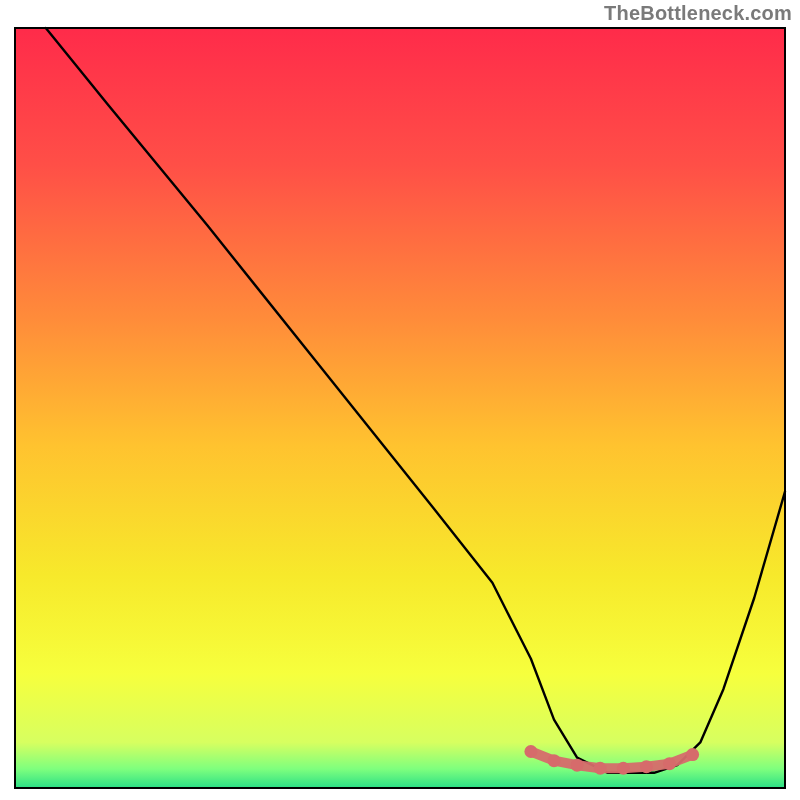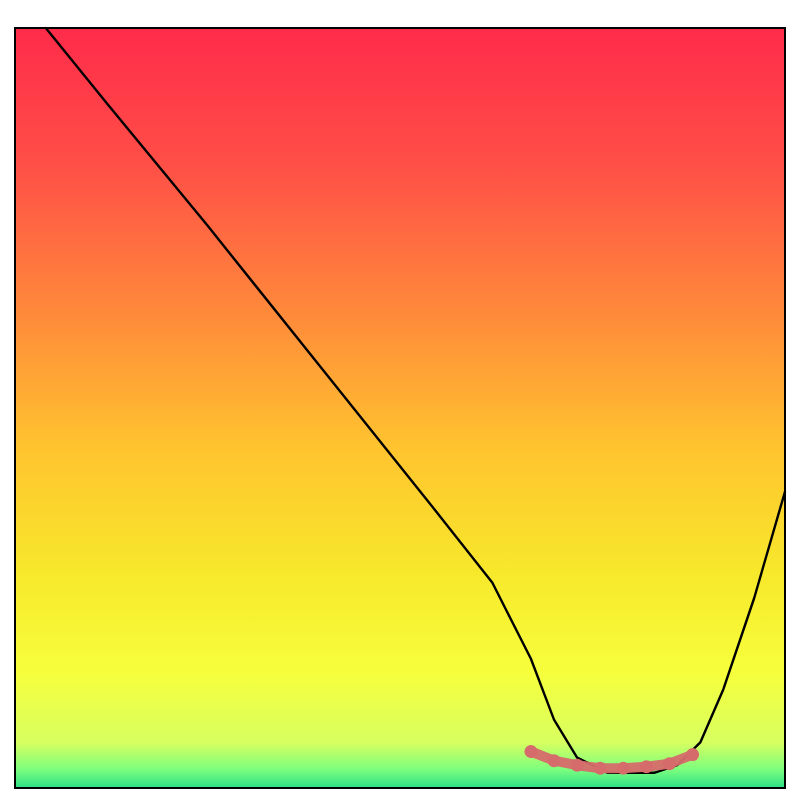--- a/index.html
+++ b/index.html
@@ -27,20 +27,21 @@
   svg.chart {
     position: absolute;
     left: 0;
     top: 0;
   }
 </style>
 </head>
 <body>
 
 <div class="stage">
+  <div class="watermark">TheBottleneck.com</div>
   <svg class="chart" width="800" height="800" viewBox="0 0 800 800">
       <defs>
         <linearGradient id="bg-grad" x1="0" y1="0" x2="0" y2="1">
           <stop offset="0%" stop-color="#ff2b4a"></stop>
           <stop offset="18%" stop-color="#ff4f47"></stop>
           <stop offset="38%" stop-color="#ff8b3a"></stop>
           <stop offset="55.00000000000001%" stop-color="#ffc32f"></stop>
           <stop offset="72%" stop-color="#f7e92b"></stop>
           <stop offset="85%" stop-color="#f6ff3d"></stop>
           <stop offset="94%" stop-color="#d7ff60"></stop>

